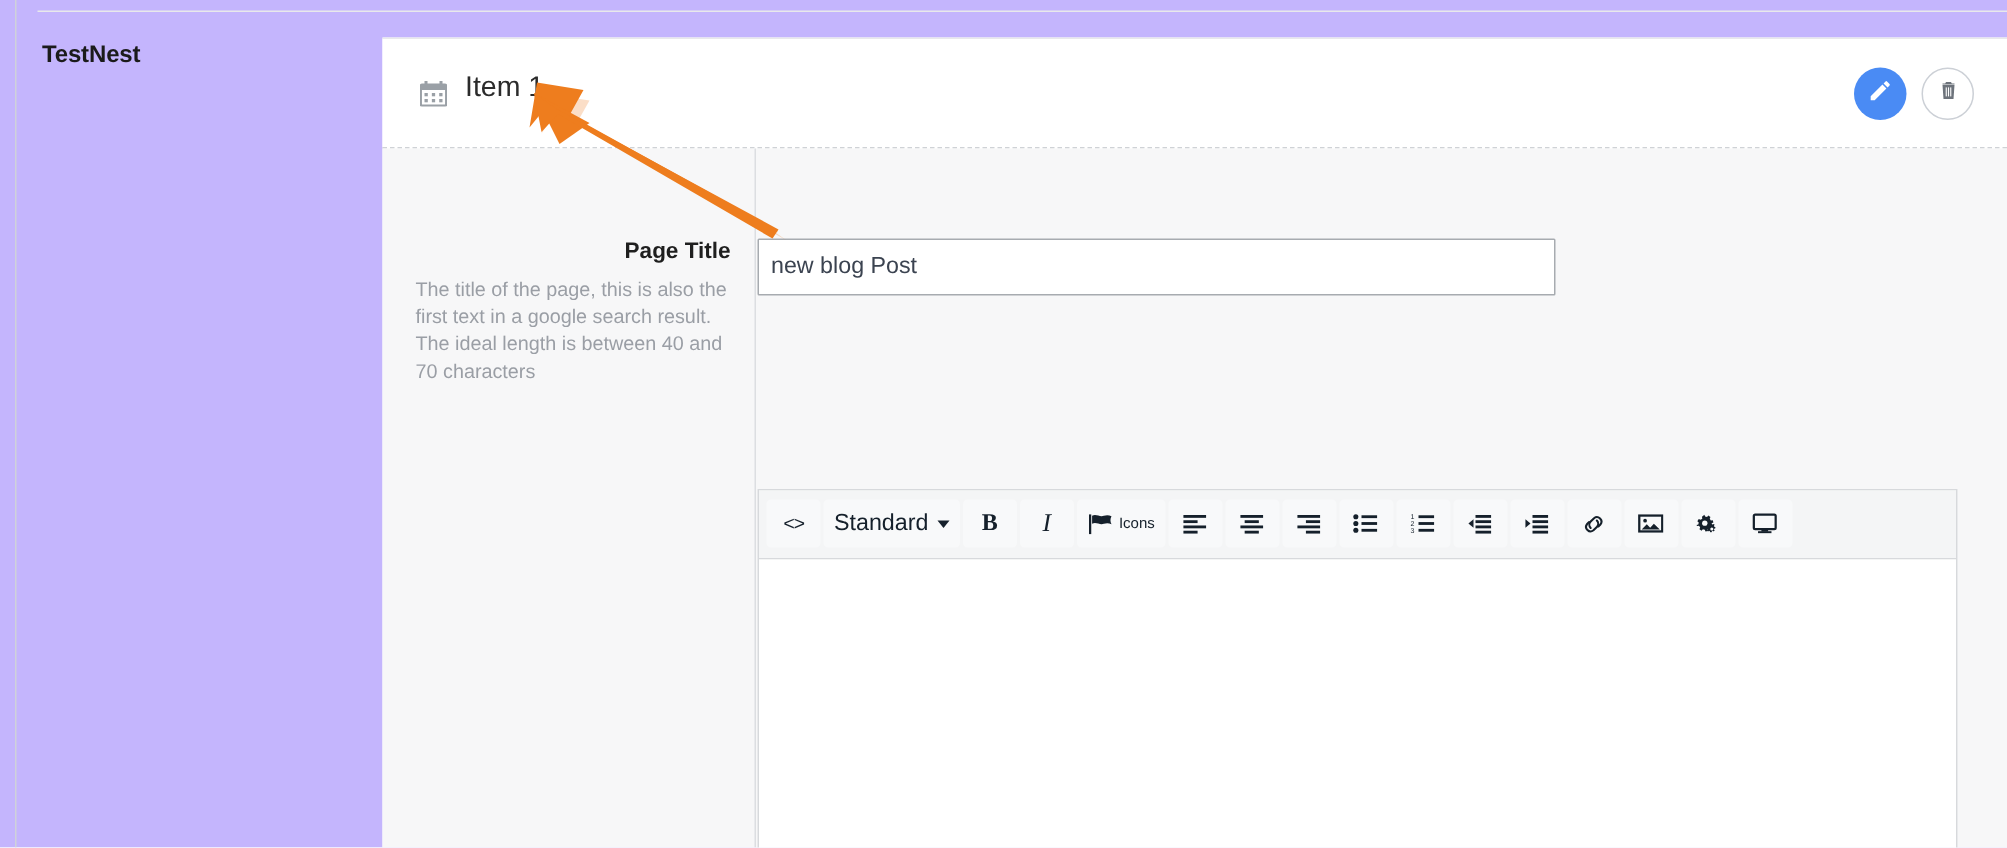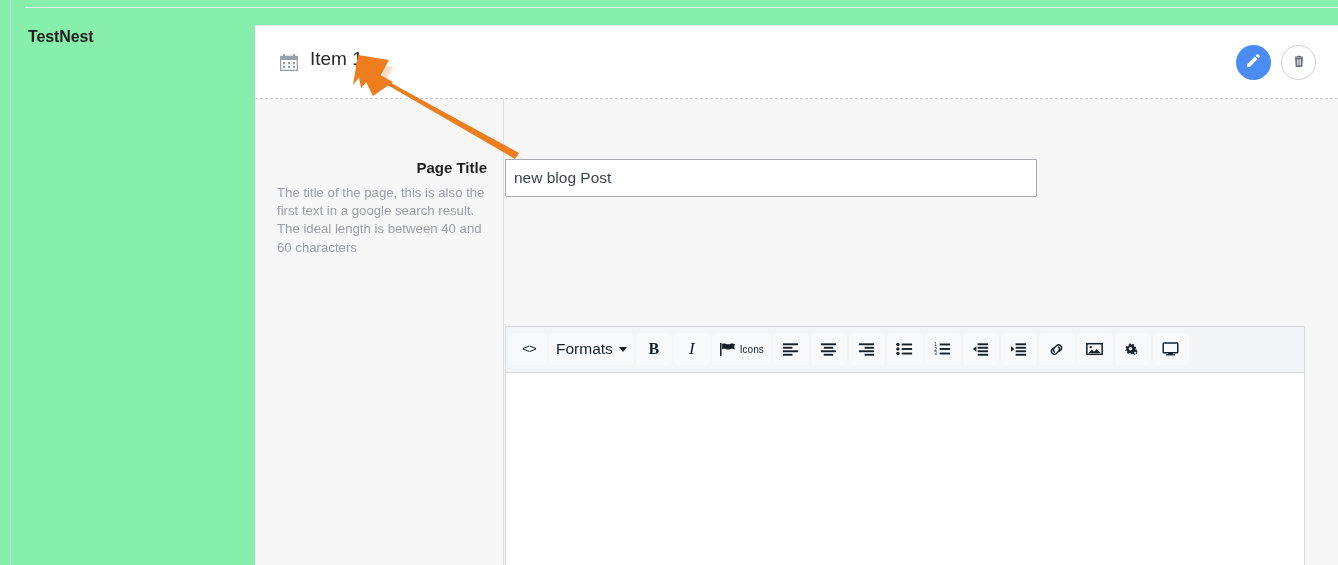--- a/index.html
+++ b/index.html
@@ -6,21 +6,21 @@
   html, body {
     margin: 0; padding: 0;
     width: 1338px; height: 565px;
     background: #ffffff;
     font-family: "Liberation Sans", sans-serif;
     overflow: hidden;
   }
   #page {
     position: relative;
     width: 1338px; height: 565px;
-    background: #86efac;
+    background: #c4b5fd;
   }
 
   
   .frame-left {
     position: absolute; left: 10px; top: 0; width: 1px; height: 565px;
     background: #cfd2da;
   }
   
   .frame-top {
     position: absolute; left: 25px; top: 7px; right: 0; height: 1px;
@@ -208,36 +208,36 @@
 
       <div class="dashed-sep"></div>
     </div>
 
     <div class="fields">
       <div class="col-divider"></div>
 
       <div class="row-title field-row">
         <div class="field-label">
           <span class="lbl">Page Title</span>
-          <span class="hint">The title of the page, this is also the first text in a google search result. The ideal length is between 40 and 60 characters</span>
+          <span class="hint">The title of the page, this is also the first text in a google search result. The ideal length is between 40 and 70 characters</span>
         </div>
         <input class="title-input" type="text" value="new blog Post" style="">
       </div>
 
       <div class="row-content field-row">
 
         <div class="editor">
           <div class="ed-toolbar">
 
             <div class="tb-btn code">
               <span>&lt;&gt;</span>
             </div>
 
             <div class="tb-btn wide">
-              <span class="fmt-txt">Formats</span>
+              <span class="fmt-txt">Standard</span>
               <span class="caret"></span>
             </div>
 
             <div class="tb-btn">
               <span class="bold">B</span>
             </div>
 
             <div class="tb-btn">
               <span class="ital">I</span>
             </div>

